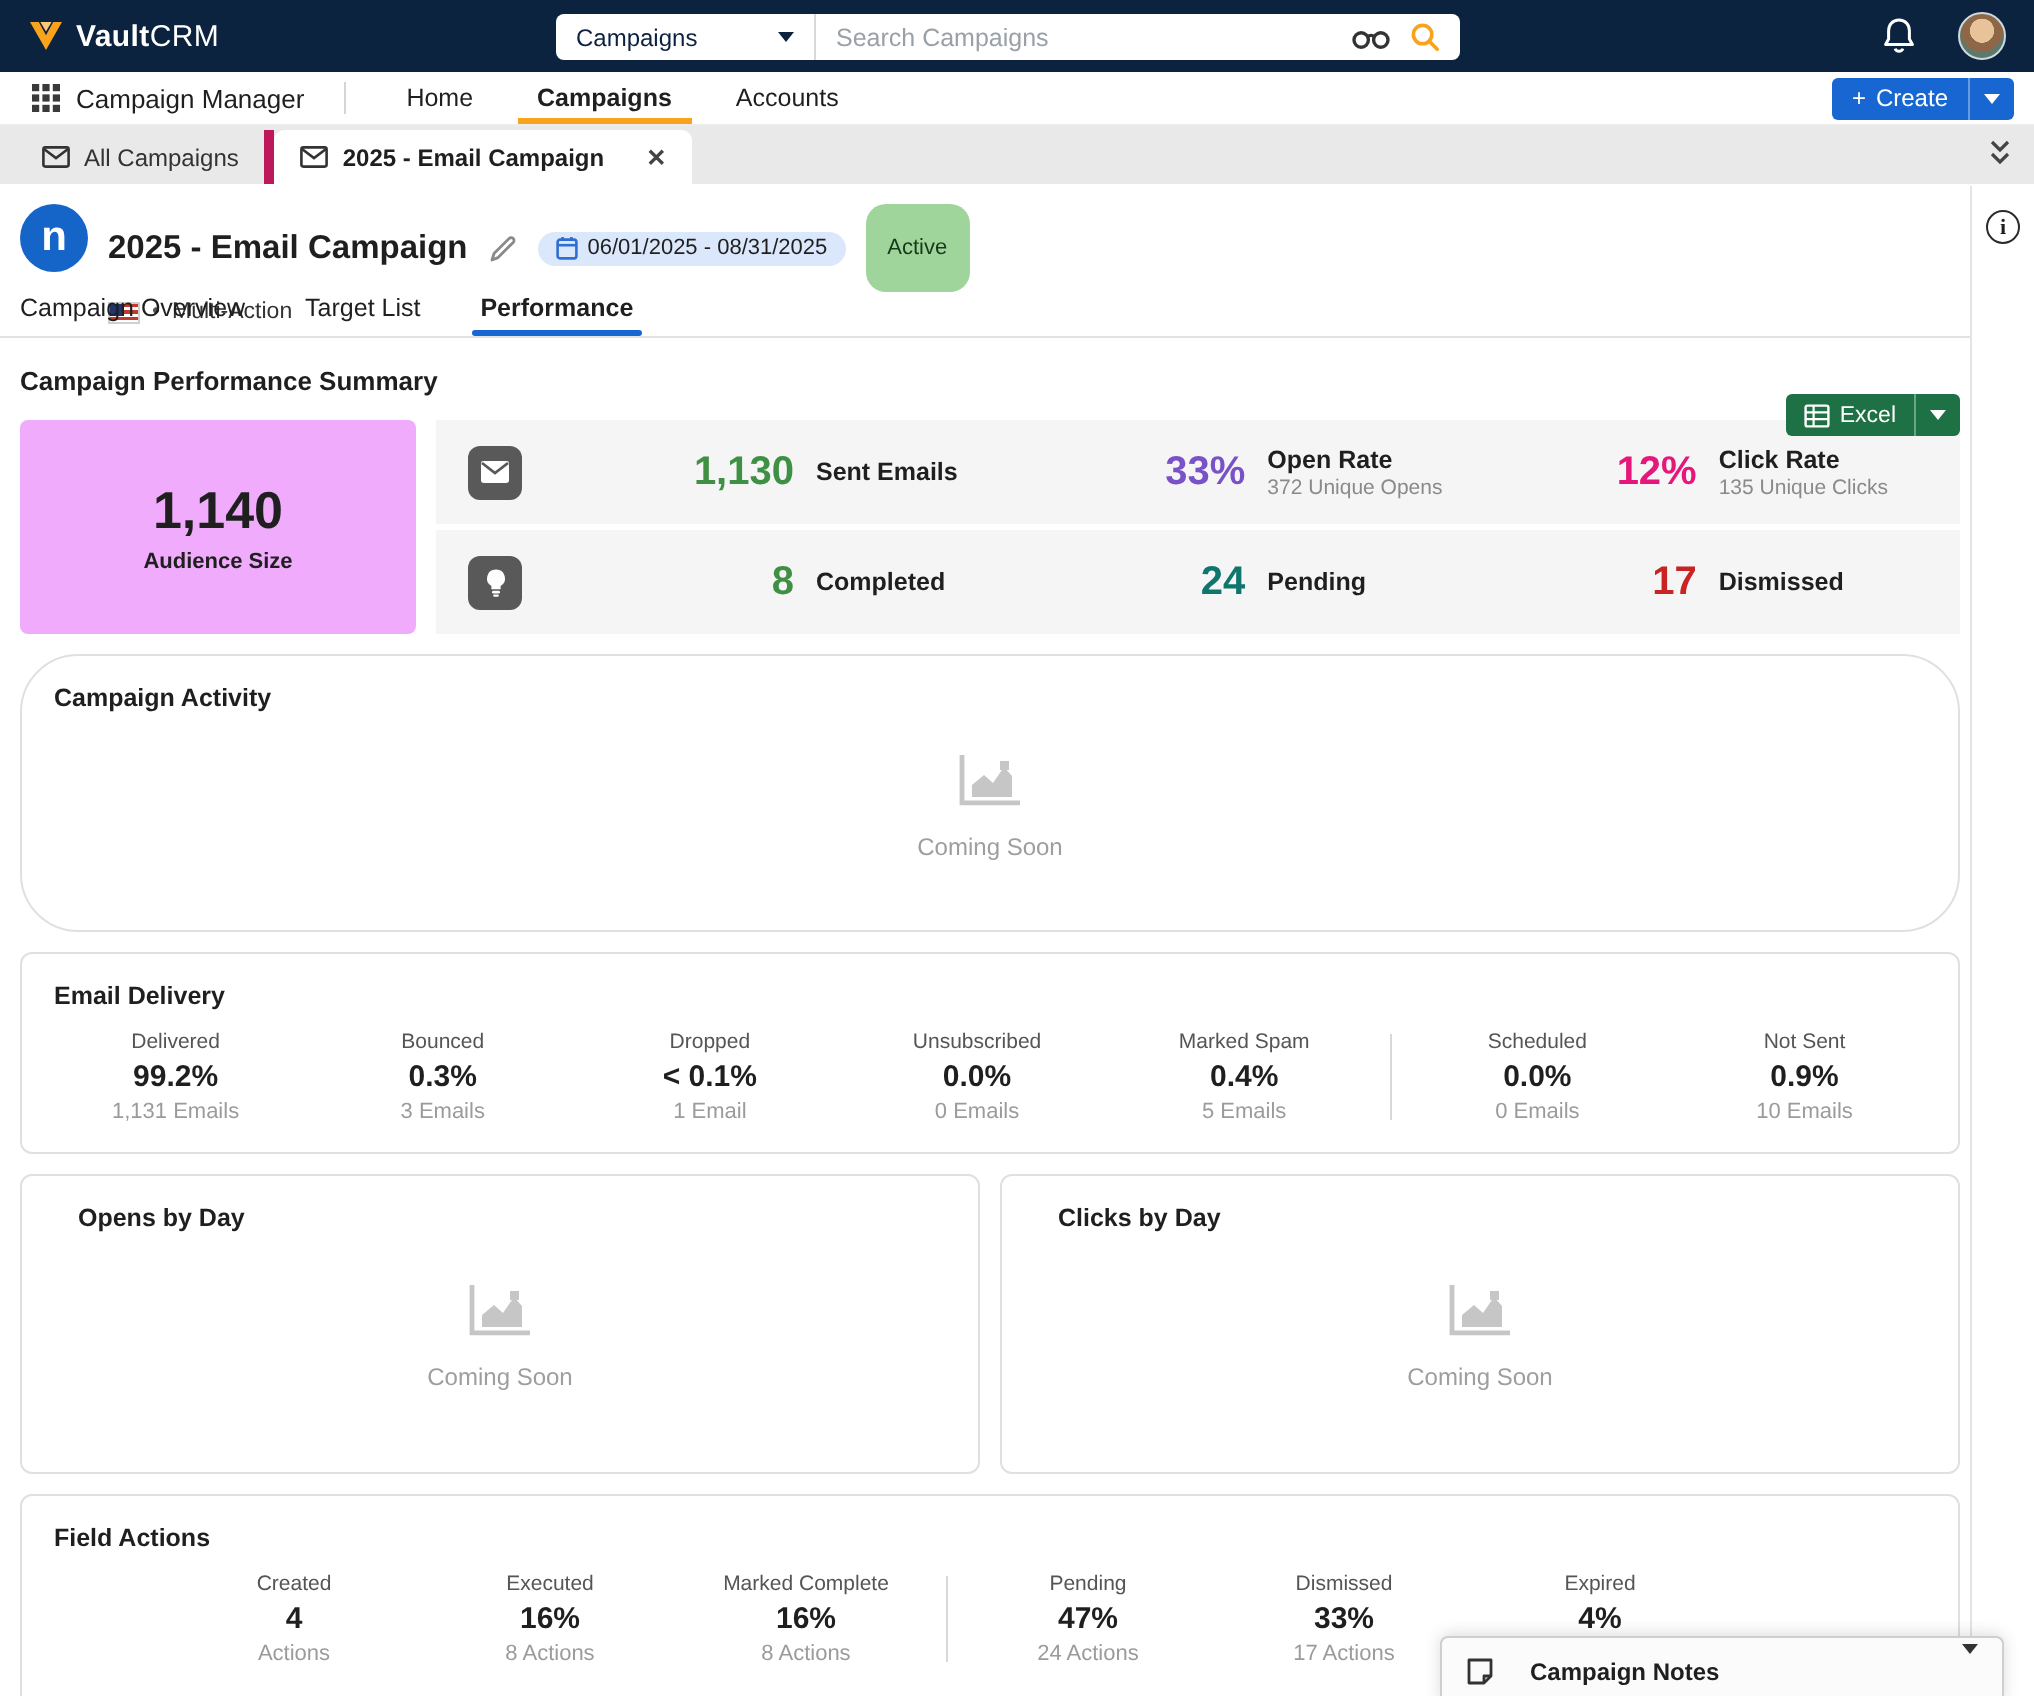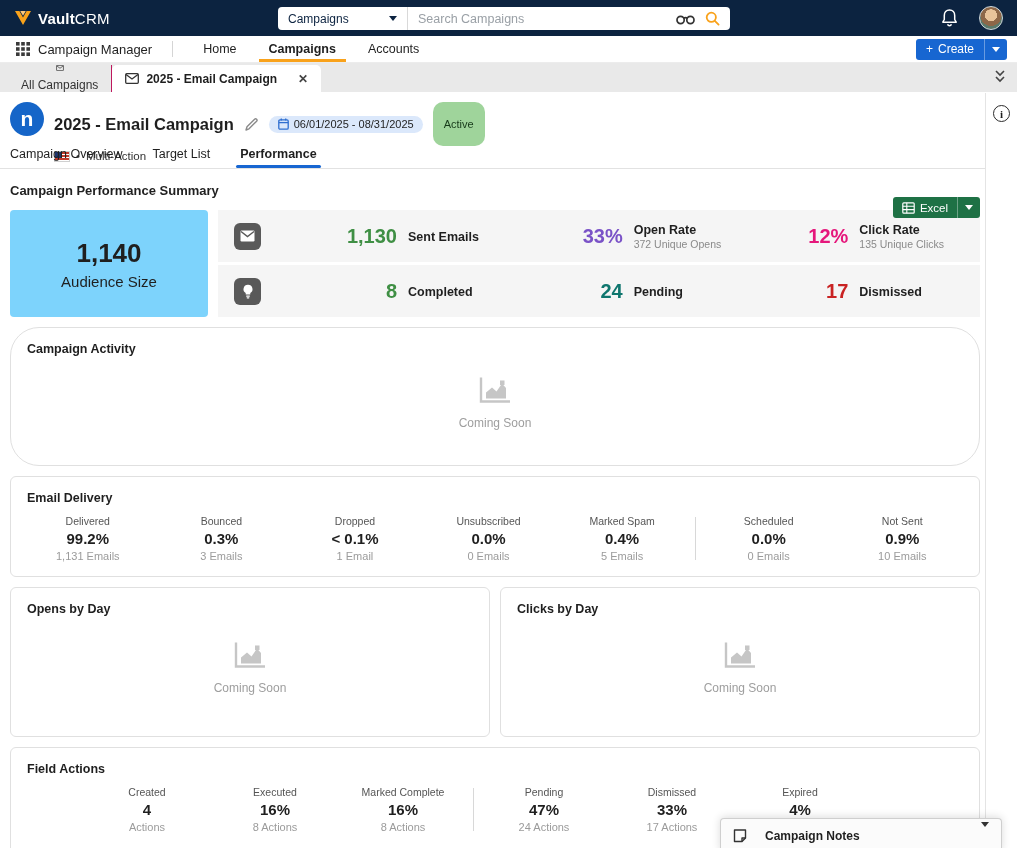--- a/index.html
+++ b/index.html
@@ -36,21 +36,21 @@
   .btn-split { display:flex; height:21px; border-radius:3px; overflow:hidden; }
   .btn-create { background:#1766d1; }
   .btn-main { display:flex; align-items:center; gap:5px; color:#fff; font-size:12px; padding:0 10px; cursor:pointer; }
   .btn-sep { width:1px; background:rgba(255,255,255,.35); }
   .btn-caret { display:flex; align-items:center; justify-content:center; width:22px; cursor:pointer; }
   .btn-caret .caret { border-top-color:#fff; }
 
   
   .tabbar { position:relative; height:29px; background:#e9e9e9; display:flex; align-items:flex-end; padding-left:8px; }
   .wtab { height:27px; display:flex; align-items:center; gap:7px; padding:0 13px; font-size:12px; cursor:pointer; }
-  .wtab.inactive { border-right:1px solid #be185d; color:#333;flex-direction:column; }
+  .wtab.inactive { border-right:5px solid #be185d; color:#333; }
   .wtab.active { background:#fff; border-radius:5px 5px 0 0; font-weight:bold; }
   .tab-close { margin-left:14px; color:#444; font-size:12px; font-weight:bold; cursor:pointer; }
   .collapse-btn { position:absolute; right:10px; top:6px; cursor:pointer; }
 
   
   .header { position:relative; height:77px; padding:10px 0 0 10px; }
   .header-row { display:flex; align-items:flex-start; gap:10px; }
   .campaign-avatar { width:34px; height:34px; border-radius:50%; background:#1565c8; color:#fff;
                      font-size:21px; font-weight:bold; display:flex; align-items:center; justify-content:center; }
   .title-block { display:flex; flex-direction:column; gap:4px; }
@@ -79,44 +79,44 @@
                  font-family:"Liberation Serif", serif; cursor:pointer; }
 
   
   .content { position:absolute; left:10px; top:170px; width:970px; }
   .section-head { position:relative; height:40px; display:flex; align-items:center; }
   .section-title { font-size:13px; font-weight:bold; }
   .btn-excel { position:absolute; right:0; top:27px; background:#1e7145; }
   .btn-excel .btn-main { font-size:11.5px; padding:0 9px; }
 
   .summary { display:flex; gap:10px; }
-  .audience-card { width:198px; height:107px; background:#7dd3fc; border-radius:4px;
+  .audience-card { width:198px; height:107px; background:#f0abfc; border-radius:4px;
                    display:flex; flex-direction:column; align-items:center; justify-content:center; gap:4px; }
   .audience-value { font-size:26px; font-weight:bold; }
-  .audience-label { font-size:15px; font-weight:normal;text-align:center; }
+  .audience-label { font-size:11px; font-weight:bold;text-align:center; }
   .summary-rows { flex:1; display:flex; flex-direction:column; gap:3px; }
   .summary-row { height:52px; background:#f5f5f5; display:flex; align-items:center; padding:0 16px; }
   .icon-chip { width:27px; height:27px; background:#595959; border-radius:6px;
                display:flex; align-items:center; justify-content:center; margin-right:26px; flex:0 0 auto; }
   .metric { flex:1; display:flex; align-items:center; }
   .metric-value { width:110px; text-align:right; font-size:20px; font-weight:bold; }
   .metric-text { margin-left:11px; }
   .metric-label { font-size:12.5px; font-weight:bold; }
   .metric-sub { font-size:10.5px; color:#8a8a8a; margin-top:1px; }
   .c-green { color:#3f8f44; } .c-purple { color:#7a52c7; } .c-pink { color:#e5177b; }
   .c-orange { color:#0f766e; } .c-red { color:#c92323; }
 
   .card { background:#fff; border:1px solid #e0e0e0; border-radius:6px; margin-top:10px; position:relative; }
   .card-title { font-size:12.5px; font-weight:bold; padding:14px 16px 0; }
   .placeholder { position:absolute; left:0; right:0; top:50%; transform:translateY(-38%);
                  display:flex; flex-direction:column; align-items:center; gap:12px; }
   .coming-soon { font-size:12px; color:#9e9e9e; }
   .card-activity { height:139px;border-radius:29px; }
   .chart-row { display:flex; gap:10px; }
-  .card-half { flex:1; height:150px; }
+  .card-half { flex:1; height:150px;padding-left:12px; }
 
   .card-delivery { height:101px; }
   .stats-row { display:flex; align-items:flex-start; padding:10px 10px 0; }
   .stat { flex:1; text-align:center; }
   .stat-label { font-size:10.5px; color:#555; }
   .stat-value { font-size:15px; font-weight:bold; margin-top:3px; }
   .stat-sub { font-size:11px; color:#9b9b9b; margin-top:3px; }
   .v-divider { width:1px; background:#d8d8d8; align-self:stretch; margin:2px 6px; }
 
   .card-actions { height:112px; }

